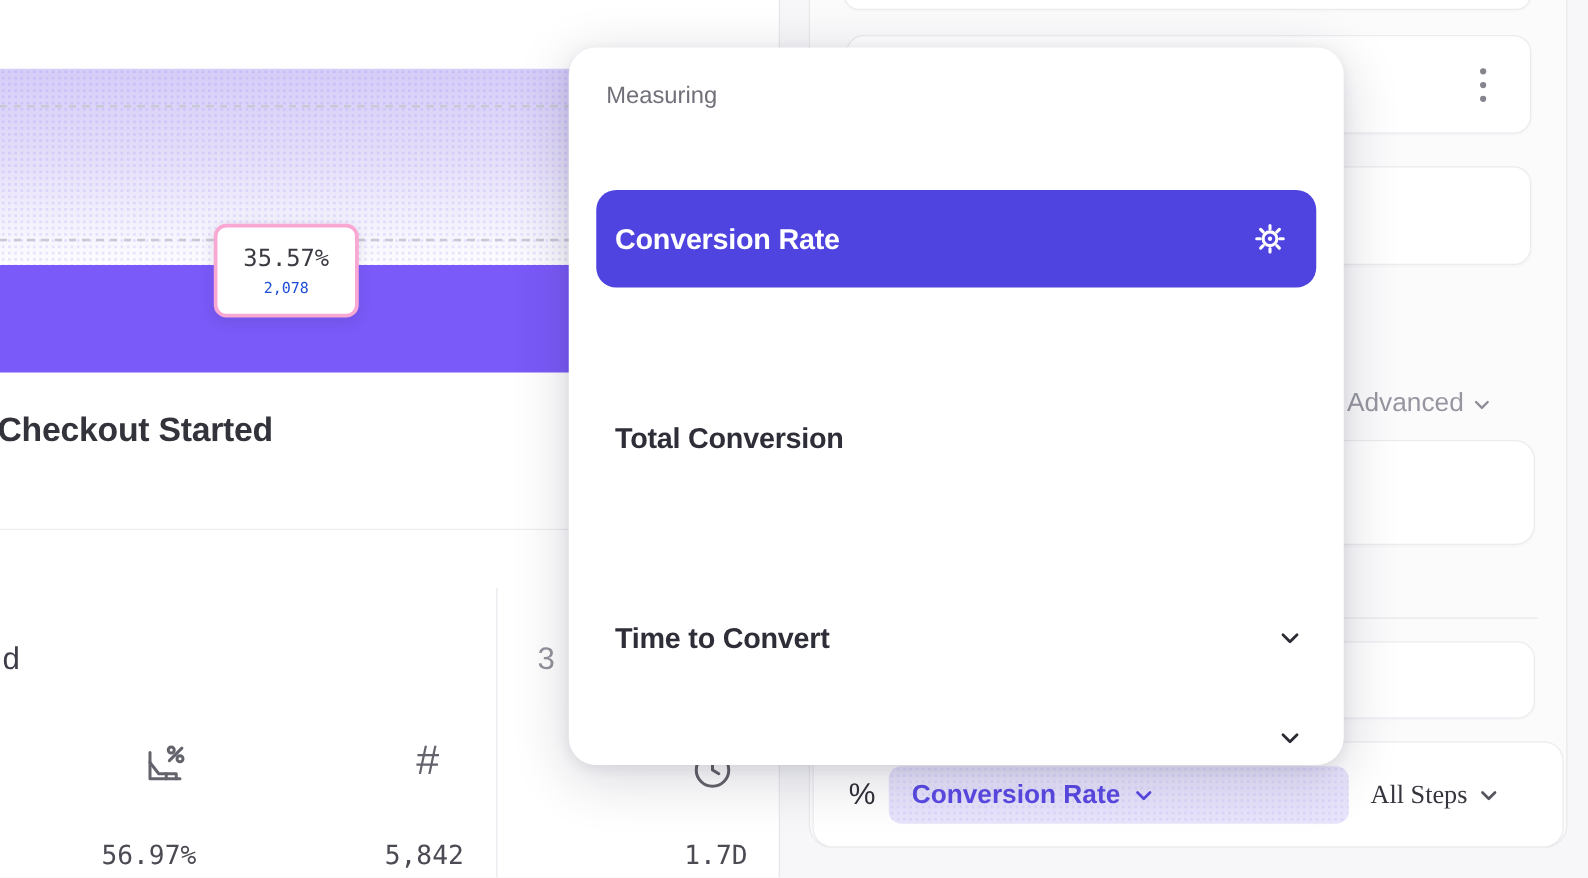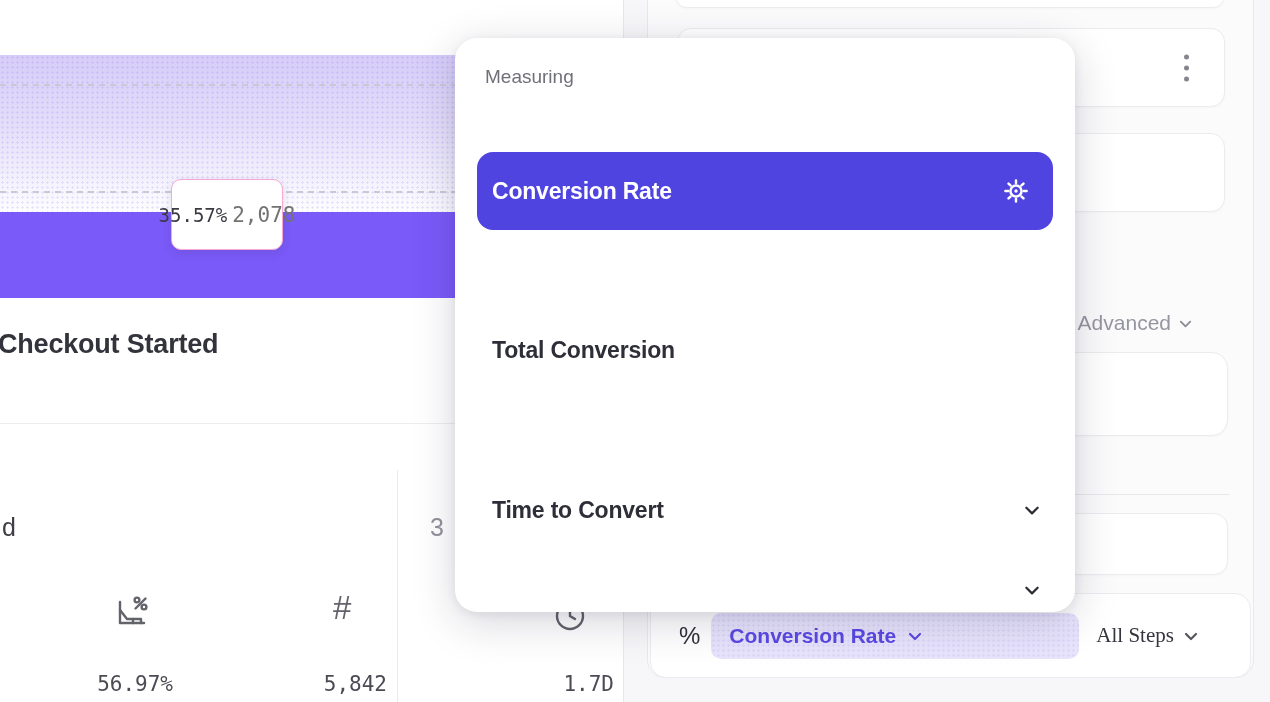--- a/index.html
+++ b/index.html
@@ -13,34 +13,34 @@
                border-right:1px solid #e8e8ec;}
   .loss-band{position:absolute;left:0;top:55px;width:100%;height:157px;
              background:linear-gradient(180deg,#d6cdf8 0%,#e4def9 45%,#fdfdff 100%);}
   .loss-band:after{content:"";position:absolute;inset:0;
              background-image:radial-gradient(circle,rgba(122,90,248,.14) 1px,transparent 1.3px);
              background-size:5px 5px;}
   .dash-line{position:absolute;left:0;width:100%;height:2px;
              background:repeating-linear-gradient(90deg,#c9c9d5 0 6px,transparent 6px 11px);}
   .funnel-bar{position:absolute;left:0;top:212px;width:100%;height:86px;background:#7a5af8;}
   .tooltip{position:absolute;left:171px;top:179px;width:110px;height:69px;background:#fff;
-           border:1px solid #f9a8d4;border-radius:10px;box-shadow:0 3px 10px rgba(40,40,70,.12);
-           display:flex;flex-direction:row;align-items:center;justify-content:center;gap:5px;z-index:3;}
+           border:3px solid #f9a8d4;border-radius:10px;box-shadow:0 3px 10px rgba(40,40,70,.12);
+           display:flex;flex-direction:column;align-items:center;justify-content:center;gap:5px;z-index:3;}
   .tooltip .rate{font-size:19px;color:#3a3a42;}
-  .tooltip .count{font-size:21px;color:#737373;}
+  .tooltip .count{font-size:12px;color:#1d4ed8;}
   .step-label{position:absolute;left:-2px;top:329px;font-size:27px;font-weight:600;color:#33333c;
               letter-spacing:-.2px;white-space:nowrap;}
   .hdiv{position:absolute;left:0;top:423px;width:100%;height:1px;background:#ededf0;}
   .vdiv{position:absolute;left:397px;top:470px;width:1px;height:232px;background:#e9e9ee;}
   .th-frag{position:absolute;top:513px;font-size:25px;}
   .th-frag.left{left:2px;color:#3e3e48;}
   .th-frag.right{left:430px;color:#92929c;}
   .metric-icon{position:absolute;color:#63636b;}
   .hash-glyph{font-size:33px;font-weight:400;color:#63636b;}
-  .val{position:absolute;top:672px;font-size:21px;color:#4b4b54;text-align:right;margin-left:16px;}
+  .val{position:absolute;top:672px;font-size:21px;color:#4b4b54;text-align:right;}
 
   
   .right-panel{position:absolute;left:647px;top:-20px;width:607px;height:698px;background:#fbfbfc;
                border:1px solid #e9e9ec;border-radius:0 0 18px 18px;box-sizing:border-box;}
   .mini-card{position:absolute;background:#fff;border:1px solid #ececef;box-sizing:border-box;
              box-shadow:0 1px 2px rgba(60,60,90,.03);}
   .sliver{left:675px;top:-16px;width:550px;height:24px;border-radius:12px;}
   .card2{left:677px;top:28px;width:548px;height:79px;border-radius:14px;}
   .card3{left:677px;top:133px;width:548px;height:79px;border-radius:14px;}
   .card4{left:677px;top:352px;width:551px;height:84px;border-radius:16px;}

